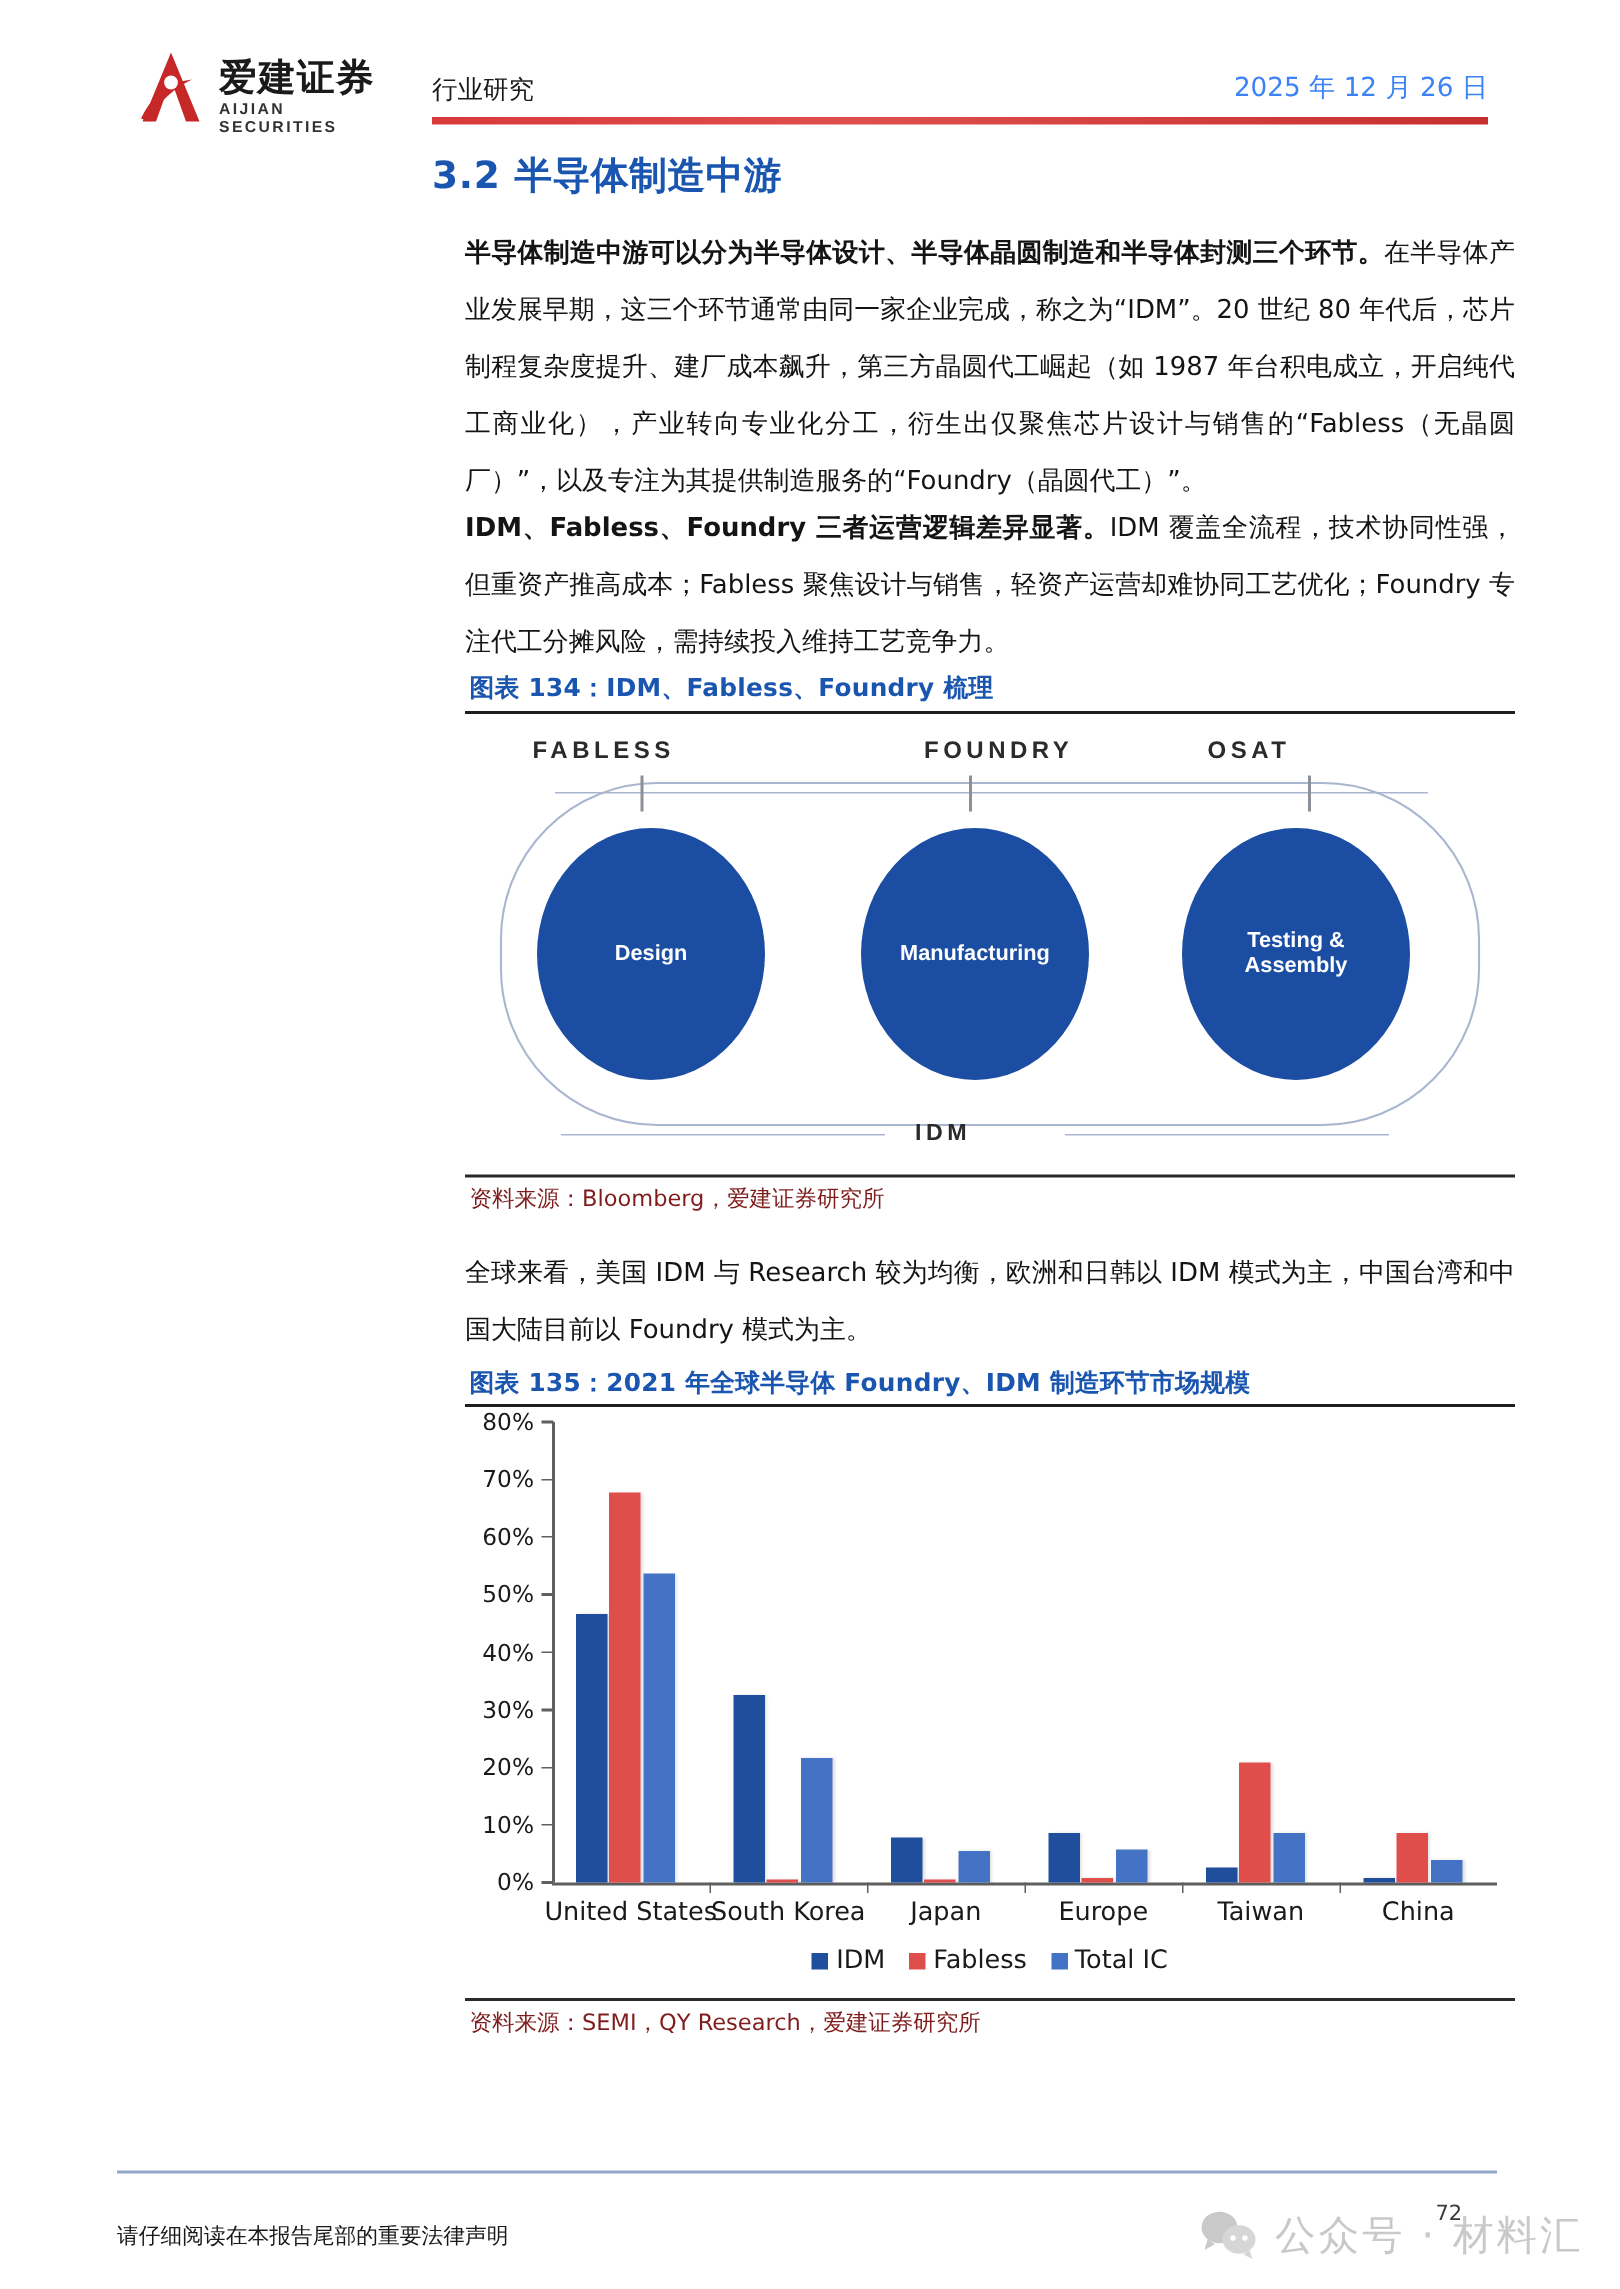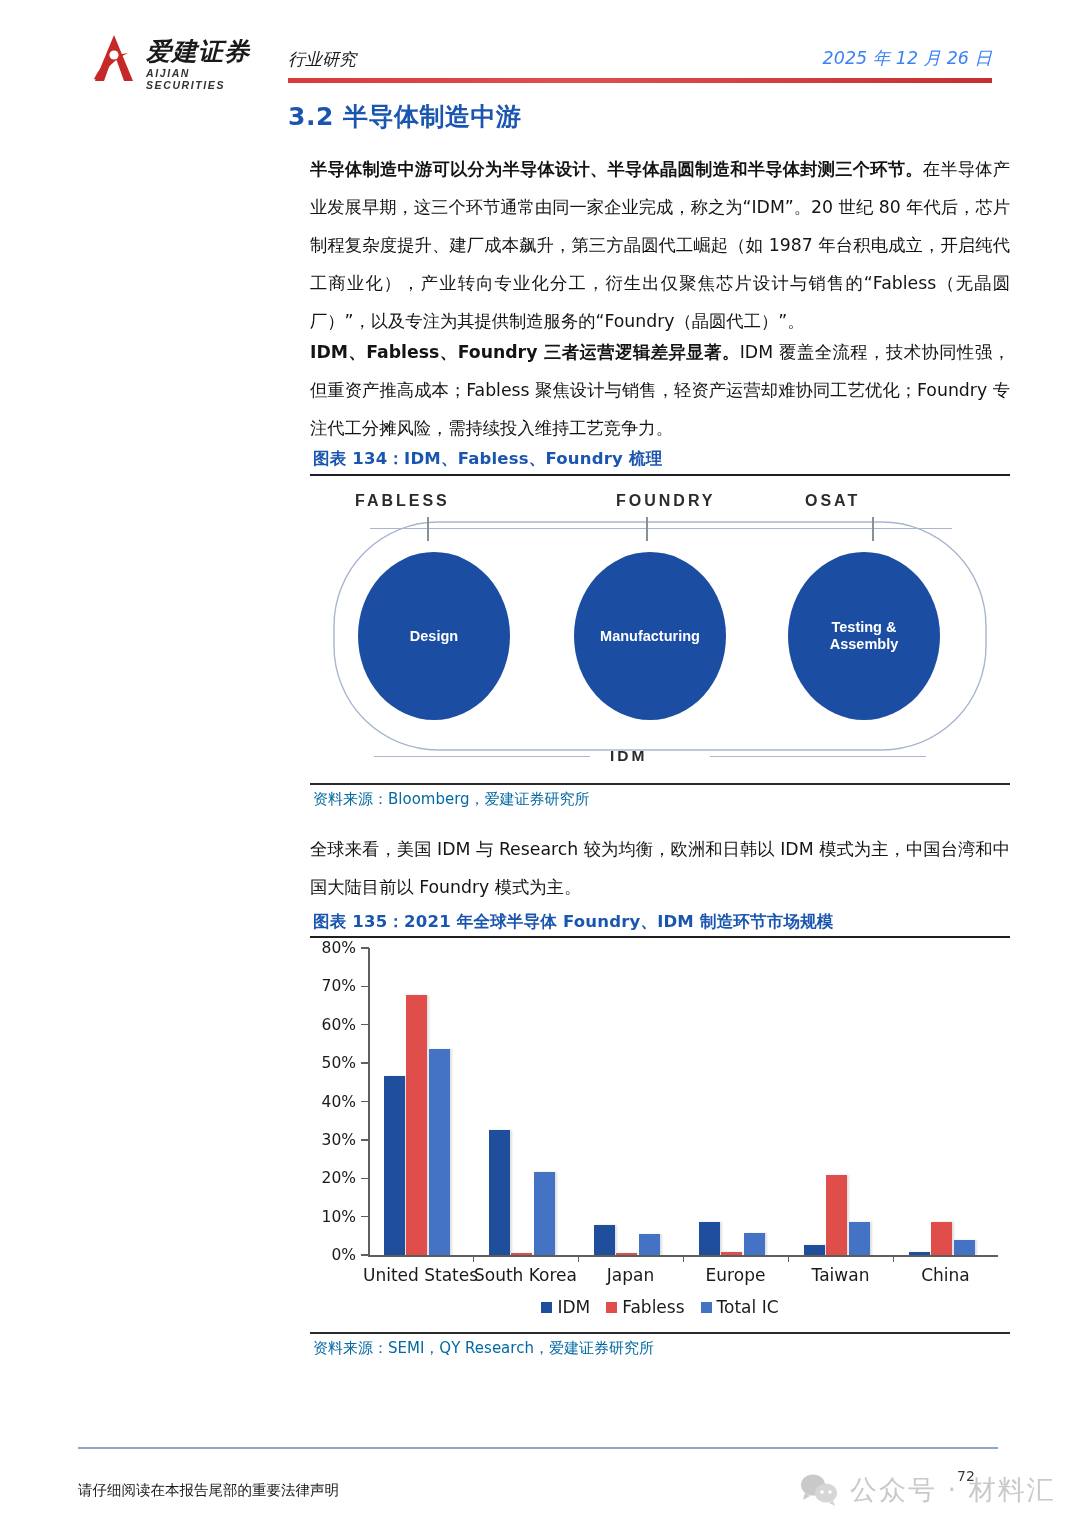--- a/index.html
+++ b/index.html
@@ -7,21 +7,21 @@
     width:1080px;height:1526px;
     background:#ffffff;
     font-family:"Liberation Sans","DejaVu Sans",sans-serif;
     color:#1a1a1a;
     position:relative;
     overflow:hidden;
   }
   .page{position:relative;width:1080px;height:1526px;}
 
   
-  .header{position:absolute;left:0;top:0;width:1080px;height:100px;font-style:italic;}
+  .header{position:absolute;left:0;top:0;width:1080px;height:100px;}
   .logo{position:absolute;left:88px;top:33px;width:170px;height:54px;}
   .logo-mark{position:absolute;left:0;top:0;width:54px;height:52px;}
   .logo-cn{position:absolute;left:58px;top:2px;font-size:25px;font-weight:bold;color:#1a1a1a;letter-spacing:1px;
            font-family:"DejaVu Sans","Liberation Sans",sans-serif;}
   .logo-en{position:absolute;left:58px;top:34px;font-size:10.5px;font-weight:bold;color:#333;letter-spacing:1.6px;}
   .hdr-left{position:absolute;left:288px;top:48px;font-size:17px;color:#1a1a1a;
             font-family:"DejaVu Sans","Liberation Sans",sans-serif;}
   .hdr-right{position:absolute;right:88px;top:46px;font-size:17.5px;color:#3b82f6;
              font-family:"DejaVu Sans","Liberation Sans",sans-serif;}
   .hdr-rule{position:absolute;left:288px;top:78px;width:704px;height:5px;
@@ -35,21 +35,21 @@
   .body-col{position:absolute;left:310px;width:700px;}
   p.para{margin:0;font-size:17.3px;line-height:38px;text-align:justify;color:#141414;
          font-family:"DejaVu Sans","Liberation Sans",sans-serif;}
   p.para b{font-weight:bold;}
 
   
   .exh-title{position:absolute;left:313px;font-size:16.5px;font-weight:bold;color:#1a56b0;
              font-family:"DejaVu Sans","Liberation Sans",sans-serif;letter-spacing:0.2px;}
   .exh-rule{position:absolute;left:310px;width:700px;height:2px;background:#1f1f1f;}
   .exh-rule.thin{height:1.5px;background:#2a2a2a;}
-  .src{position:absolute;left:313px;font-size:15px;color:#0369a1;
+  .src{position:absolute;left:313px;font-size:15px;color:#7f1d1d;
        font-family:"DejaVu Sans","Liberation Sans",sans-serif;}
 
   
   .diagram{position:absolute;left:310px;top:486px;width:700px;height:292px;}
   .dg-label{position:absolute;font-size:16px;font-weight:bold;color:#2b2b2b;letter-spacing:3px;
             font-family:"Liberation Sans",sans-serif;white-space:nowrap;}
   .dg-idm{position:absolute;font-size:15.5px;font-weight:bold;color:#2b2b2b;letter-spacing:3px;
           font-family:"Liberation Sans",sans-serif;}
   .ellipse{position:absolute;background:#1b4da2;border-radius:50%;
            display:flex;align-items:center;justify-content:center;}

